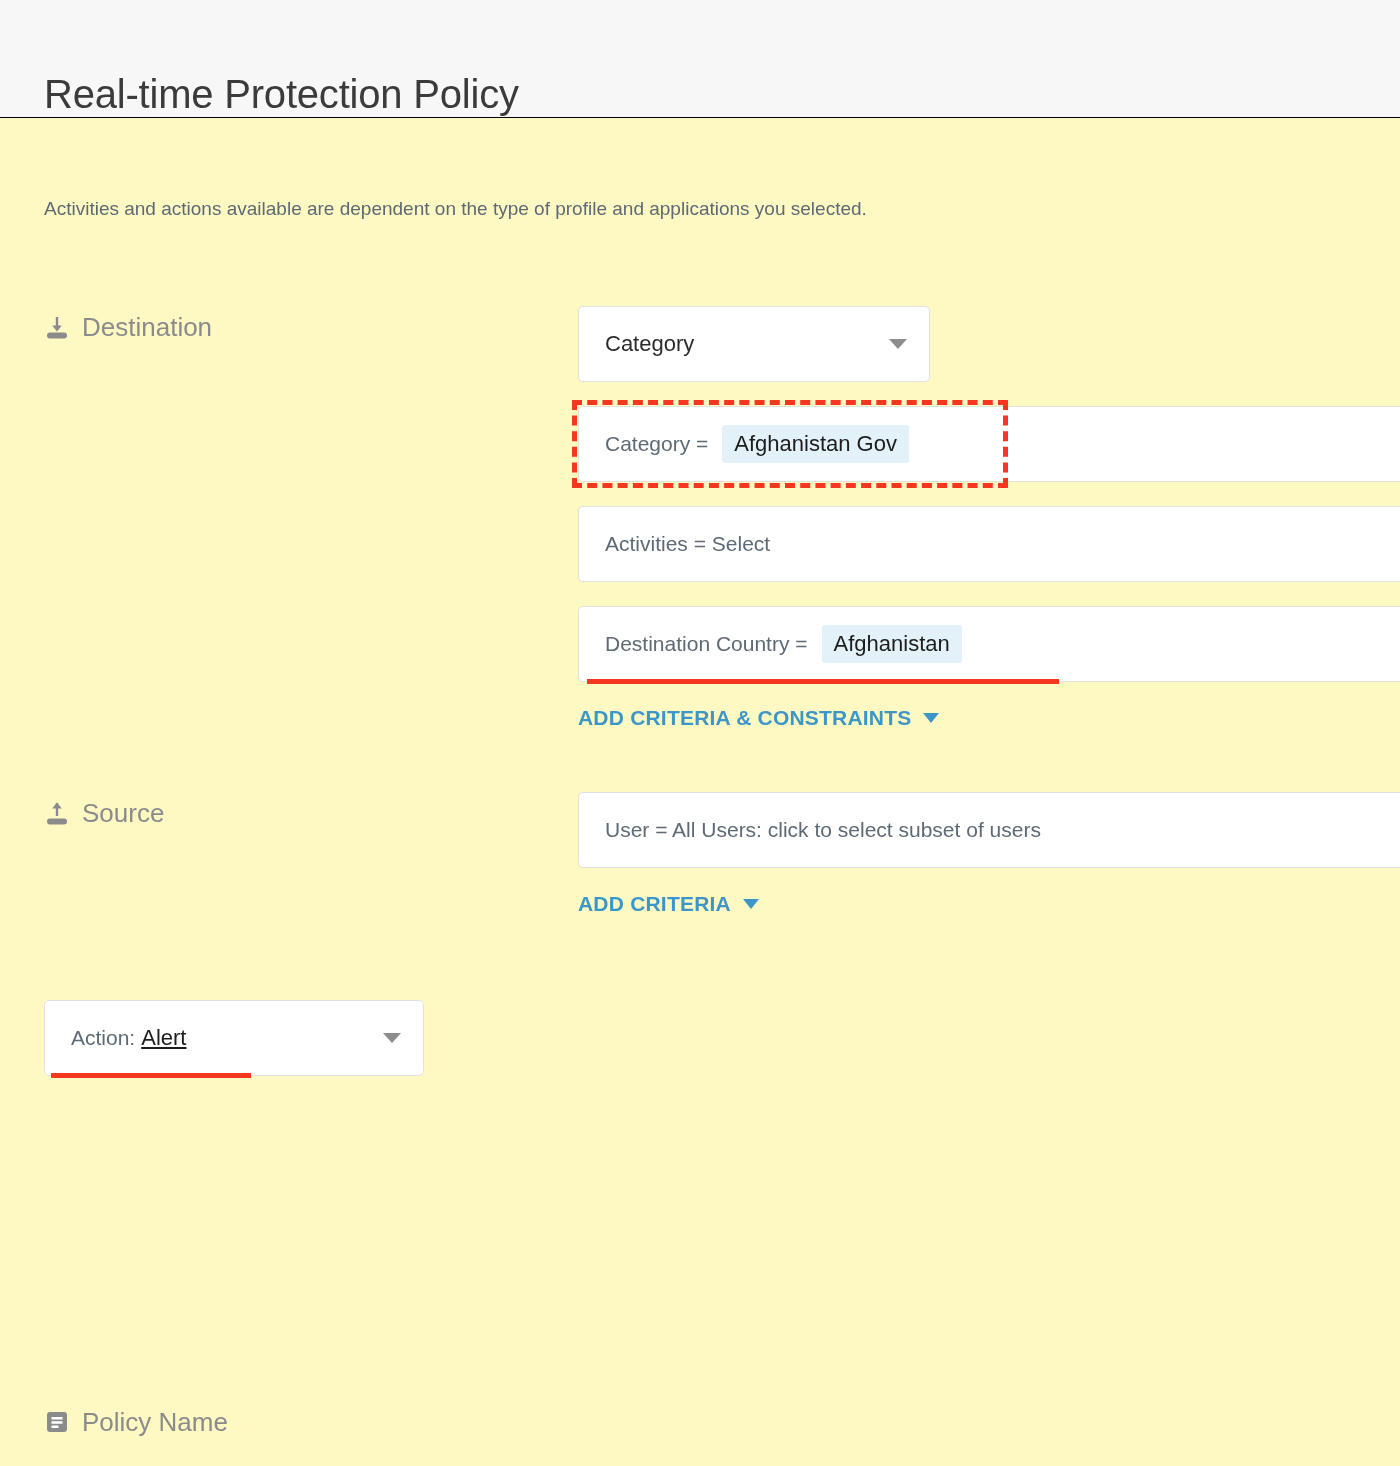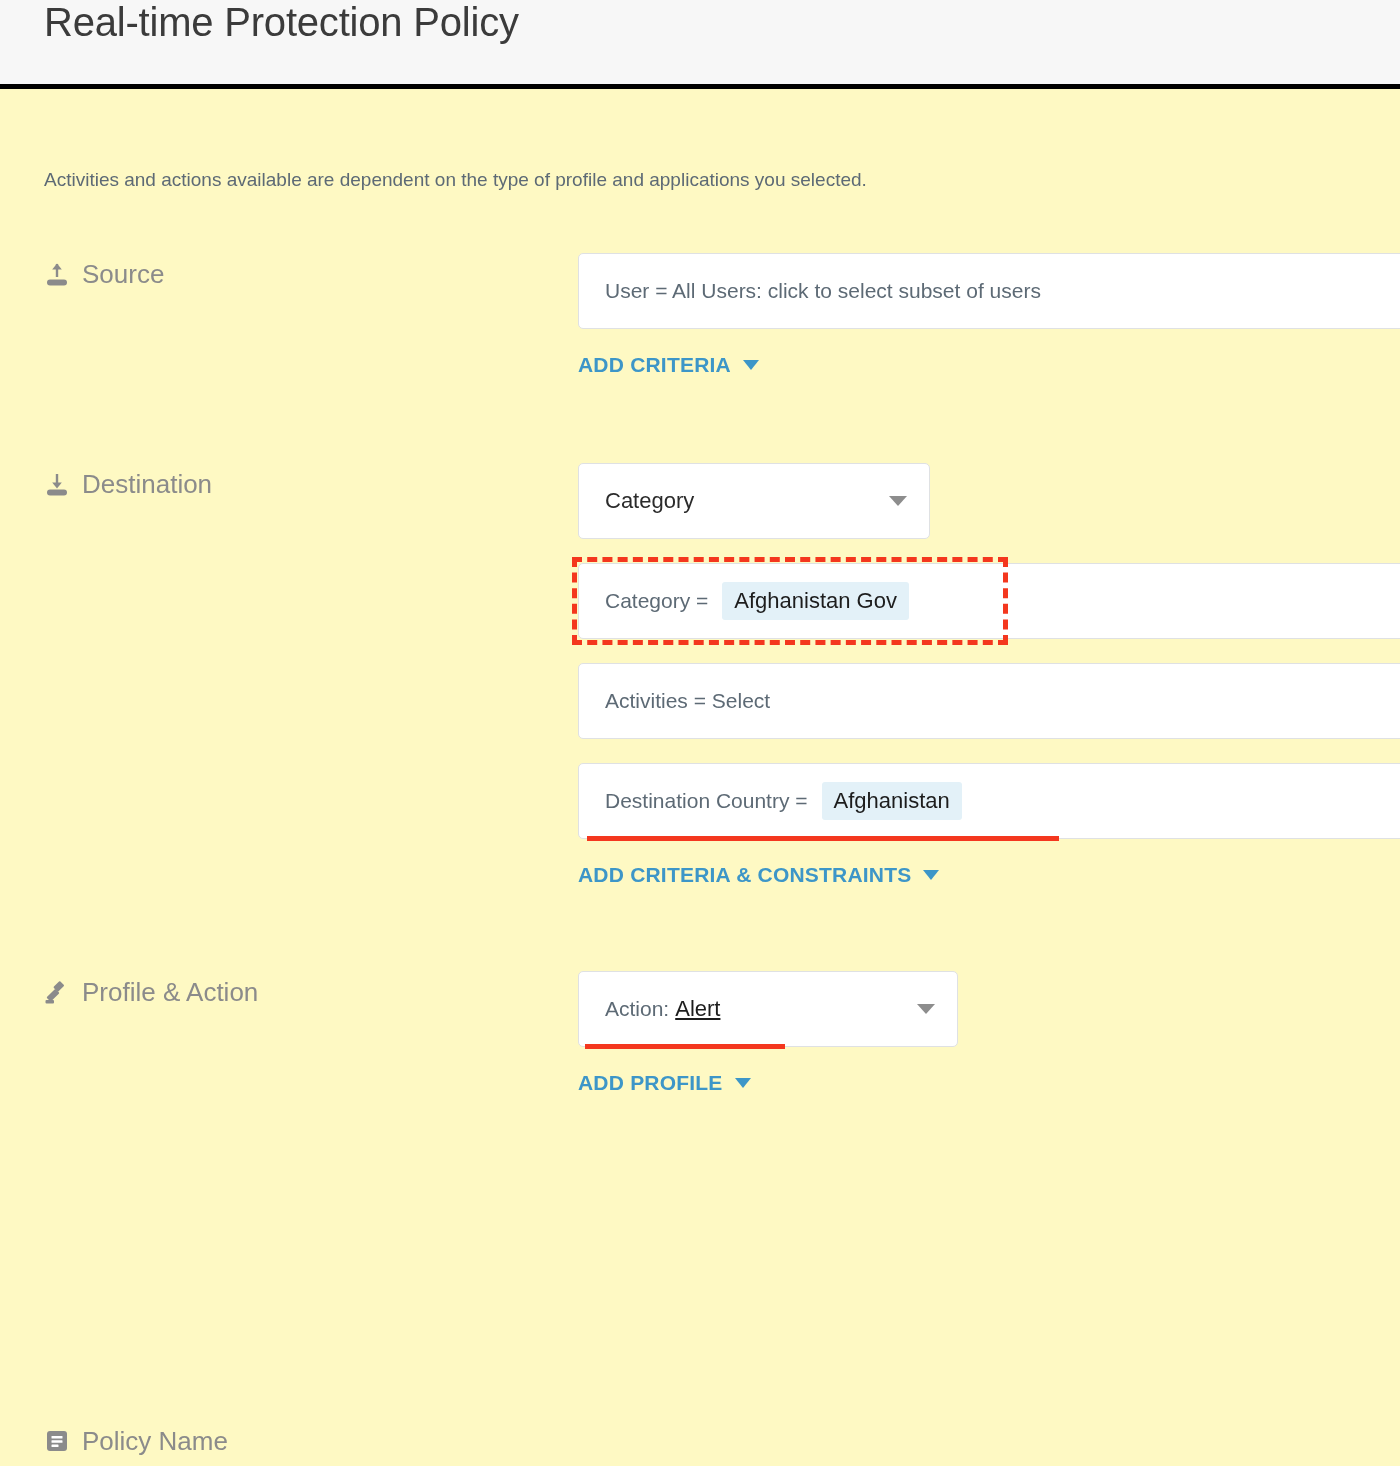--- a/index.html
+++ b/index.html
@@ -7,25 +7,25 @@
   html, body {
     width: 1400px;
     height: 1466px;
     background: #ffffff;
     font-family: "Liberation Sans", sans-serif;
     overflow: hidden;
   }
 
   
   .page-header {
-    height: 89px;
+    height: 118px;
     background: #f7f7f7;
-    border-bottom: 5px solid #000000;
-    display: flex;
-    align-items: flex-start;
+    border-bottom: 1px solid #000000;
+    display: flex;
+    align-items: flex-end;
     padding-left: 44px;
   }
   .page-title {
     font-size: 40px;
     font-weight: 400;
     color: #3b3b3b;
     letter-spacing: -0.2px;
   }
 
   
@@ -180,20 +180,65 @@
 <body>
 
 <div class="page-header">
   <div class="page-title">Real-time Protection Policy</div>
 </div>
 
 <div class="content">
 
   <div class="intro">Activities and actions available are dependent on the type of profile and applications you selected.</div>
 
+  <div class="section" style="margin-top:86px;">
+    <div class="section-label">
+      <span class="section-icon">
+        <svg width="26" height="26" viewBox="0 0 26 26">
+          <path d="M13 2 L13 12" stroke="#8b8b8b" stroke-width="2.4" fill="none"></path>
+          <path d="M13 16.5 L8.2 10.5 L17.8 10.5 Z" fill="#8b8b8b"></path>
+          <rect x="3" y="17.5" width="20" height="6" rx="3" fill="#8b8b8b"></rect>
+        </svg>
+      </span>
+      <span class="label-text">Destination</span>
+    </div>
+    <div class="section-fields">
+
+      <div class="field narrow">
+        <span class="dropdown-text">Category</span>
+        <span class="caret"></span>
+      </div>
+
+      <div class="dash-wrap" style="margin-top:24px;">
+        <div class="field wide">
+          <span class="crit-text">Category =</span>
+          <span class="crit-value">Afghanistan Gov</span>
+        </div>
+        <div class="dash-box" style="width:436px;"></div>
+      </div>
+
+      <div class="field wide" style="margin-top:24px;">
+        <span class="plain-text">Activities = Select</span>
+      </div>
+
+      <div class="field wide" style="margin-top:24px;">
+        <span class="crit-text">Destination Country =</span>
+        <span class="crit-value">Afghanistan</span>
+        <span class="red-underline" style="width:472px; left:8px; bottom:-3px;"></span>
+      </div>
+
+      <div style="margin-top:24px;">
+        <span class="add-link">
+          <span>ADD CRITERIA &amp; CONSTRAINTS</span>
+          <span class="lcaret"></span>
+        </span>
+      </div>
+    </div>
+  </div>
+
   <div class="section" style="margin-top:62px;">
     <div class="section-label">
       <span class="section-icon">
         <svg width="26" height="26" viewBox="0 0 26 26">
           <path d="M13 2 L13 15" stroke="#8b8b8b" stroke-width="2.4" fill="none"></path>
           <path d="M13 1.5 L8.2 7.5 L17.8 7.5 Z" fill="#8b8b8b"></path>
           <rect x="3" y="17.5" width="20" height="6" rx="3" fill="#8b8b8b"></rect>
         </svg>
       </span>
       <span class="label-text">Source</span>
@@ -204,90 +249,27 @@
       </div>
       <div style="margin-top:24px;">
         <span class="add-link">
           <span>ADD CRITERIA</span>
           <span class="lcaret"></span>
         </span>
       </div>
     </div>
   </div>
 
-  <div class="section" style="margin-top:86px;">
-    <div class="section-label">
-      <span class="section-icon">
-        <svg width="26" height="26" viewBox="0 0 26 26">
-          <path d="M13 2 L13 12" stroke="#8b8b8b" stroke-width="2.4" fill="none"></path>
-          <path d="M13 16.5 L8.2 10.5 L17.8 10.5 Z" fill="#8b8b8b"></path>
-          <rect x="3" y="17.5" width="20" height="6" rx="3" fill="#8b8b8b"></rect>
-        </svg>
-      </span>
-      <span class="label-text">Destination</span>
-    </div>
-    <div class="section-fields">
-
-      <div class="field narrow">
-        <span class="dropdown-text">Category</span>
-        <span class="caret"></span>
-      </div>
-
-      <div class="dash-wrap" style="margin-top:24px;">
-        <div class="field wide">
-          <span class="crit-text">Category =</span>
-          <span class="crit-value">Afghanistan Gov</span>
-        </div>
-        <div class="dash-box" style="width:436px;"></div>
-      </div>
-
-      <div class="field wide" style="margin-top:24px;">
-        <span class="plain-text">Activities = Select</span>
-      </div>
-
-      <div class="field wide" style="margin-top:24px;">
-        <span class="crit-text">Destination Country =</span>
-        <span class="crit-value">Afghanistan</span>
-        <span class="red-underline" style="width:472px; left:8px; bottom:-3px;"></span>
-      </div>
-
-      <div style="margin-top:24px;">
-        <span class="add-link">
-          <span>ADD CRITERIA &amp; CONSTRAINTS</span>
-          <span class="lcaret"></span>
-        </span>
-      </div>
-    </div>
-  </div>
-
   <div class="section" style="margin-top:84px;">
-    <div class="section-label">
-      <span class="section-icon">
-        <svg width="26" height="26" viewBox="0 0 26 26">
-          <g fill="#8b8b8b">
-            <rect x="11.5" y="1.8" width="6.6" height="9.2" rx="1" transform="rotate(45 14.8 6.4)"></rect>
-            <rect x="6.0" y="9.0" width="6.0" height="12.5" rx="1" transform="rotate(45 9 15.2)"></rect>
-            <rect x="1.5" y="20.0" width="8.5" height="3.6" rx="1"></rect>
-          </g>
-        </svg>
-      </span>
-      <span class="label-text">Profile &amp; Action</span>
-    </div>
     <div class="section-fields">
       <div class="field" style="width:380px;">
         <span class="action-label">Action:</span>
         <span class="action-value">Alert</span>
         <span class="caret"></span>
         <span class="red-underline" style="width:200px; left:6px; bottom:-3px;"></span>
-      </div>
-      <div style="margin-top:24px;">
-        <span class="add-link">
-          <span>ADD PROFILE</span>
-          <span class="lcaret"></span>
-        </span>
       </div>
     </div>
   </div>
 
   <div class="section" style="margin-top:76px;flex-direction:column;">
     <div class="section-label">
       <span class="section-icon">
         <svg width="26" height="26" viewBox="0 0 26 26">
           <rect x="3" y="3" width="20" height="20" rx="3" fill="#8b8b8b"></rect>
           <rect x="7.5" y="8" width="11" height="2.6" rx="0.6" fill="#ffffff"></rect>

